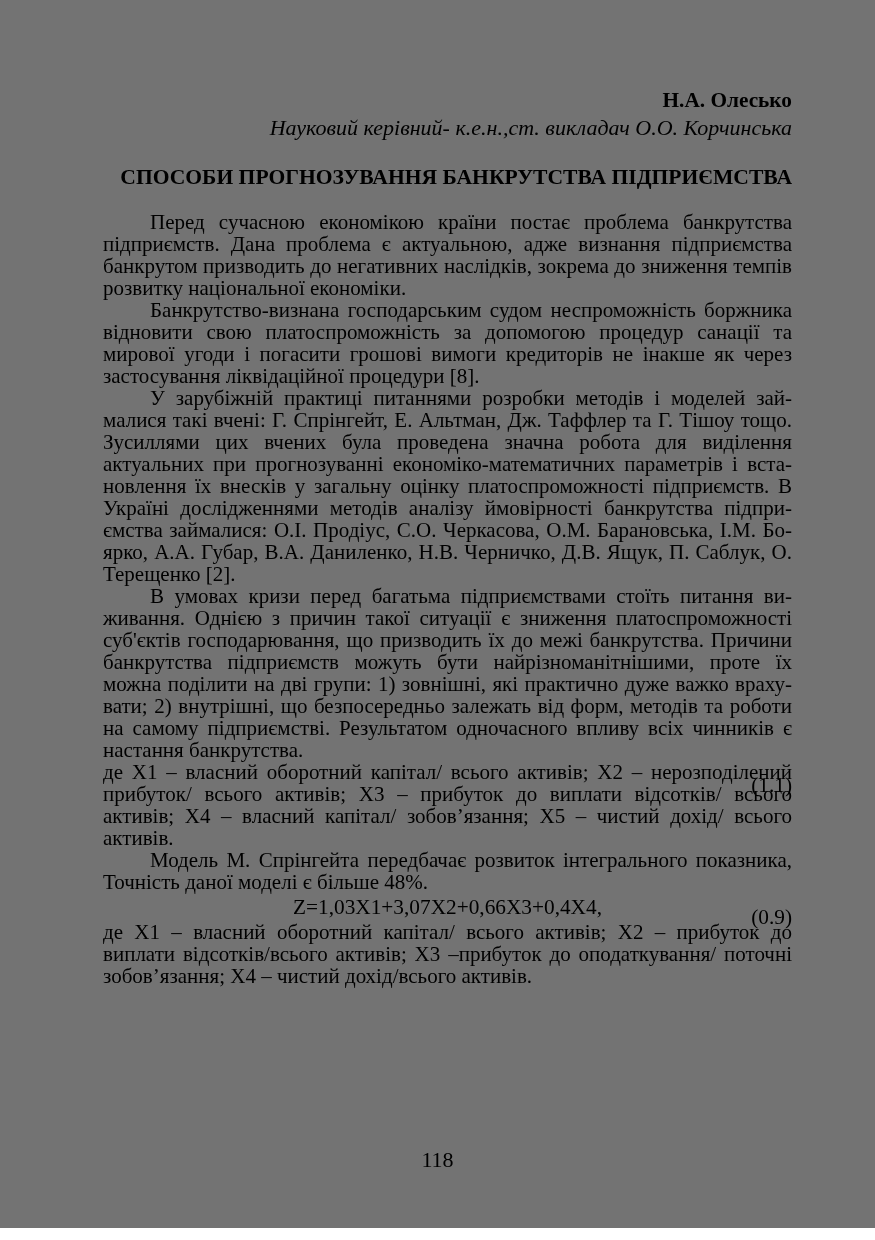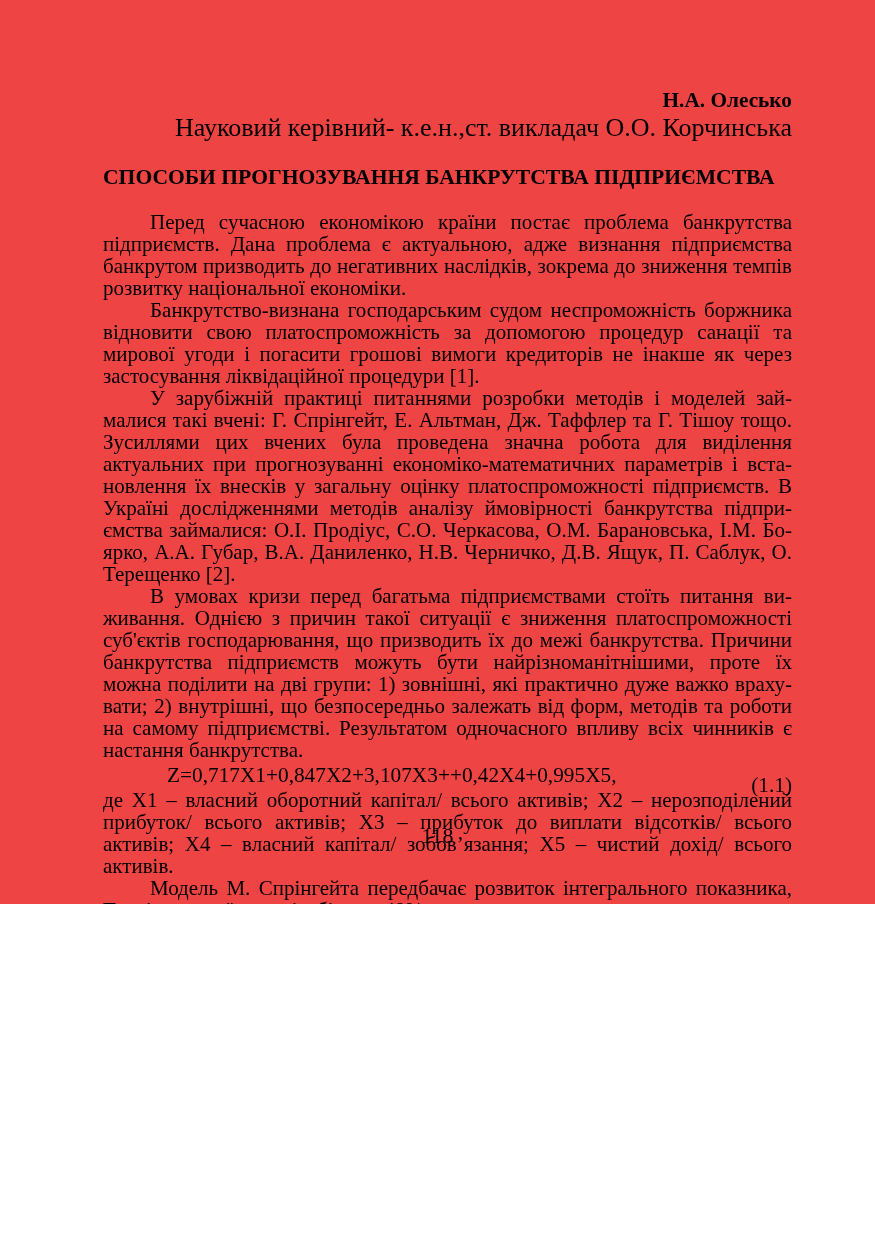--- a/index.html
+++ b/index.html
@@ -3,46 +3,47 @@
 <meta charset="utf-8">
 <style>
   html, body {
     margin: 0;
     padding: 0;
     background: #ffffff;
   }
   .page {
     position: relative;
     width: 875px;
-    height: 904px;
-    background: #ef4444;
+    height: 1228px;
+    background: #737373;
     overflow: hidden;
     font-family: "Liberation Serif", "DejaVu Serif", serif;
     color: #000000;
   }
   .content {
     position: absolute;
     left: 103px;
     top: 86px;
     width: 689px;
   }
   .author {
     text-align: right;
     font-weight: bold;
     font-size: 21.3px;
     line-height: 28px;
   }
   .supervisor {
     text-align: right;
-    font-size: 26px;
+    font-style: italic;
+    font-size: 22px;
     line-height: 28px;
   }
   .title {
     margin: 21px 0 20px 0;
-    text-align: left;
+    text-align: right;
     font-weight: bold;
     font-size: 21.6px;
     line-height: 28px;
   }
   .para {
     margin: 0;
     text-align: justify;
     text-indent: 47px;
     font-size: 21px;
     line-height: 22px;
@@ -88,29 +89,28 @@
   <div class="content">
 
     <div class="author">Н.А. Олесько</div>
 
     <div class="supervisor">Науковий керівний- к.е.н.,ст. викладач  О.О. Корчинська</div>
 
     <h1 class="title">СПОСОБИ ПРОГНОЗУВАННЯ БАНКРУТСТВА ПІДПРИЄМСТВА</h1>
 
     <p class="para">Перед сучасною економікою країни постає проблема банкрутства підприємств. Дана проблема є актуальною, адже визнання підприємства банкрутом  призводить до негативних наслідків, зокрема до зниження темпів розвитку національної економіки.</p>
 
-    <p class="para">Банкрутство-визнана господарським судом неспроможність боржни­ка відновити свою платоспроможність за допомогою процедур санації та мирової угоди і погасити грошові вимоги кредиторів не інакше як через застосування ліквідаційної процедури [1].</p>
+    <p class="para">Банкрутство-визнана господарським судом неспроможність боржни­ка відновити свою платоспроможність за допомогою процедур санації та мирової угоди і погасити грошові вимоги кредиторів не інакше як через застосування ліквідаційної процедури [8].</p>
 
     <p class="para">У зарубіжній практиці питаннями розробки методів і моделей зай­малися такі вчені: Г. Спрінгейт, Е. Альтман, Дж. Таффлер та Г. Тішоу то­що. Зусиллями цих вчених була проведена значна робота для виділення актуальних при прогнозуванні економіко-математичних параметрів і вста­новлення їх внесків у загальну оцінку платоспроможності підприємств. В Україні дослідженнями методів аналізу ймовірності банкрутства підпри­ємства займалися: О.І. Продіус, С.О. Черкасова, О.М. Барановська, І.М. Бо­ярко, А.А. Губар, В.А. Даниленко, Н.В. Черничко, Д.В. Ящук, П. Саблук, О. Терещенко [2].</p>
 
     <p class="para">В умовах кризи перед багатьма підприємствами стоїть питання ви­живання. Однією з причин такої ситуації є зниження платоспроможності суб'єктів господарювання,  що призводить їх до межі банкрутства. Причини банкрутства підприємств можуть бути найрізноманітнішими, проте їх можна поділити на дві групи: 1) зовнішні, які практично дуже важко враху­вати; 2) внутрішні, що безпосередньо залежать від форм, методів та роботи на самому підприємстві. Результатом одночасного впливу всіх чинників є настання банкрутства.</p>
 
 
     <div class="formula-row">
-      <span class="expr-left">Z=0,717Х1+0,847Х2+3,107Х3++0,42Х4+0,995Х5,</span>
       <span class="fnum">(1.1)</span>
     </div>
 
     <p class="para no-indent">де Х1 – власний оборотний капітал/ всього активів; Х2 – нерозподілений при­буток/ всього активів; Х3 – прибуток до виплати відсотків/ всього активів; Х4 – власний капітал/ зобов’язання; Х5 – чистий дохід/ всього активів.</p>
 
     <p class="para">Модель М. Спрінгейта передбачає розвиток інтегрального показ­ника, Точність даної моделі є більше 48%.</p>
 
     <div class="formula-row centered">
       <span class="expr-center">Z=1,03Х1+3,07Х2+0,66Х3+0,4Х4,</span>
       <span class="fnum">(0.9)</span>

